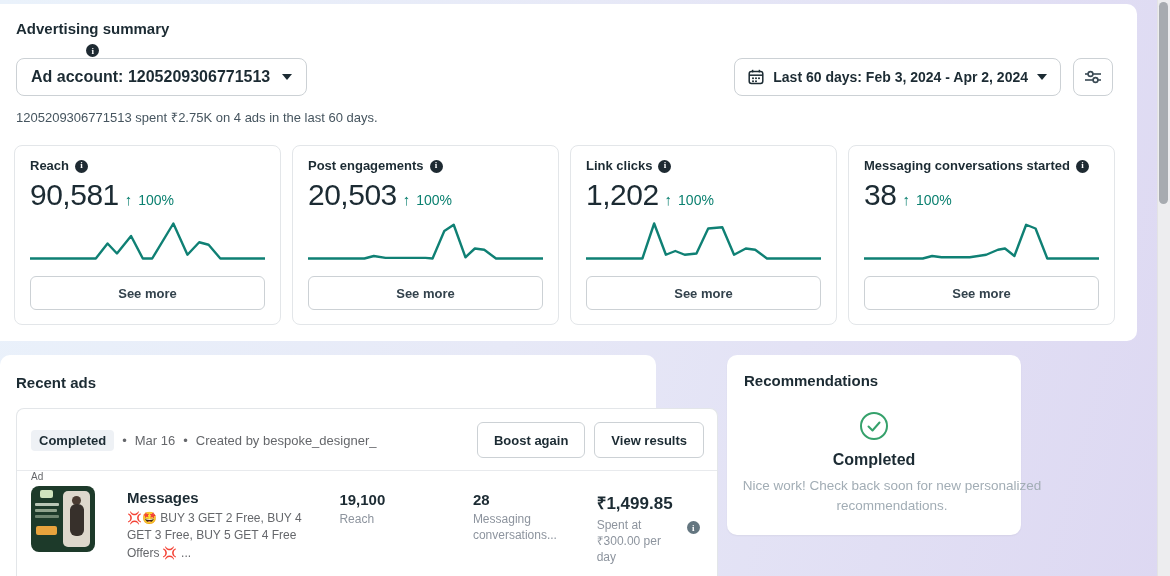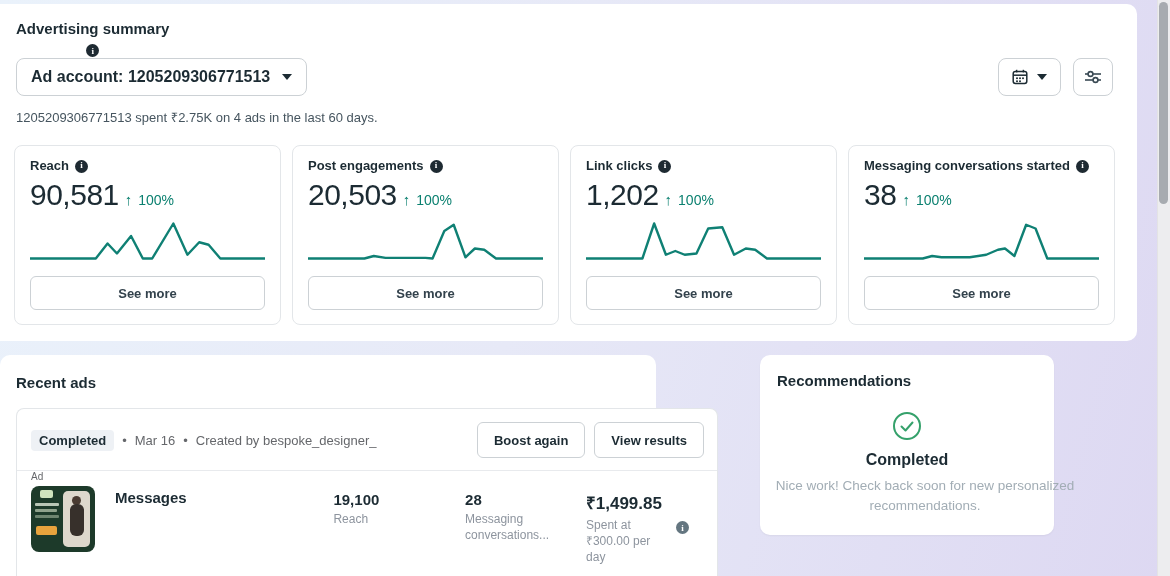--- a/index.html
+++ b/index.html
@@ -47,21 +47,21 @@
     border-bottom:none;border-radius:8px 8px 0 0;background:#fff;overflow:hidden;}
   .ad-header{display:flex;align-items:center;padding:13px 13px 12px 14px;}
   .status-pill{background:#eef1f5;border-radius:4px;padding:3px 8px;font-size:13px;font-weight:700;color:#1c2b33;}
   .meta-item{font-size:13px;color:#65676b;margin-left:8px;display:inline-flex;align-items:center;}
   .meta-item::before{content:"•";margin-right:8px;color:#65676b;}
   .ad-header-btns{margin-left:auto;display:flex;gap:9px;}
   .ad-btn{height:36px;padding:0 16px;border:1px solid #ccd1d5;border-radius:6px;background:#fff;
     font-size:13px;font-weight:700;color:#1c2b33;font-family:inherit;cursor:pointer;}
   .ad-divider{height:1px;background:#e8eaed;}
   .ad-type-label{margin:0 0 4px 14px;font-size:10px;color:#65676b;}
-  .ad-body{display:flex;padding:0 14px;gap:20px;align-items:flex-start;}
+  .ad-body{display:flex;padding:0 14px;gap:32px;align-items:flex-start;}
   .thumb{position:relative;width:64px;height:66px;border-radius:8px;background:#1d3a2a;overflow:hidden;flex:0 0 auto;}
   .thumb .t-logo{position:absolute;left:9px;top:4px;width:13px;height:8px;background:#cfe3be;border-radius:2px;}
   .thumb .t-line1{position:absolute;left:4px;top:17px;width:24px;height:3px;background:#b9c6b6;border-radius:1px;}
   .thumb .t-line2{position:absolute;left:4px;top:23px;width:22px;height:3px;background:#8fa28c;border-radius:1px;}
   .thumb .t-line3{position:absolute;left:4px;top:29px;width:24px;height:3px;background:#6e8570;border-radius:1px;}
   .thumb .t-badge{position:absolute;left:5px;top:40px;width:21px;height:9px;background:#e8a33d;border-radius:2px;}
   .thumb .t-photo{position:absolute;right:5px;top:5px;width:27px;height:56px;border-radius:5px;background:#ded8cc;}
   .thumb .t-person{position:absolute;right:11px;top:18px;width:14px;height:32px;border-radius:6px;background:#37302b;}
   .thumb .t-head{position:absolute;right:14px;top:10px;width:9px;height:9px;border-radius:50%;background:#4a3b31;}
   .ad-main{width:224px;padding-top:3px;}
@@ -70,21 +70,21 @@
   .metric-col{padding-top:5px;}
   .metric-col .v{font-size:15px;font-weight:700;color:#1c2b33;}
   .metric-col .l{margin-top:3px;font-size:12px;color:#8d949e;line-height:1.35;}
   .col-reach{width:126px;}
   .col-msg{width:114px;}
   .col-spend{width:132px;display:flex;gap:8px;}
   .col-spend .v{font-size:17px;}
   .col-spend .l{width:82px;}
   .col-spend .info-dot{margin-top:30px;}
   
-  .rec-panel{position:absolute;left:760px;top:355px;width:294px;height:180px;background:#fff;border-radius:10px;
+  .rec-panel{position:absolute;left:727px;top:355px;width:294px;height:180px;background:#fff;border-radius:10px;
     box-shadow:0 1px 2px rgba(0,0,0,0.05);}
   .rec-heading{position:absolute;left:17px;top:17px;font-size:15px;font-weight:700;}
   .rec-center{position:absolute;left:0;right:0;top:56px;text-align:center;}
   .rec-status{margin-top:6px;font-size:16px;font-weight:700;color:#1c2b33;}
   .rec-message{margin:7px auto 0;width:330px;font-size:13.5px;line-height:1.45;color:#a2adb5;}
 </style>
 </head>
 <body>
 
 <div class="top-panel">
@@ -105,20 +105,21 @@
         <rect x="1.2" y="2.5" width="13.6" height="12" rx="2.2" fill="none" stroke="#1c2b33" stroke-width="1.5"></rect>
         <line x1="1.2" y1="6.2" x2="14.8" y2="6.2" stroke="#1c2b33" stroke-width="1.5"></line>
         <line x1="4.6" y1="0.8" x2="4.6" y2="3.4" stroke="#1c2b33" stroke-width="1.5"></line>
         <line x1="11.4" y1="0.8" x2="11.4" y2="3.4" stroke="#1c2b33" stroke-width="1.5"></line>
         <circle cx="5" cy="9.3" r="1" fill="#1c2b33"></circle>
           <circle cx="8" cy="9.3" r="1" fill="#1c2b33"></circle>
         <circle cx="11" cy="9.3" r="1" fill="#1c2b33"></circle>
           <circle cx="5" cy="12.2" r="1" fill="#1c2b33"></circle>
         <circle cx="8" cy="12.2" r="1" fill="#1c2b33"></circle>
       </svg>
+      <span>Last 60 days: Feb 3, 2024 - Apr 2, 2024</span>
       <span class="caret"></span>
     </div>
     <div class="icon-btn">
       <svg width="18" height="16" viewBox="0 0 18 16">
         <line x1="1" y1="5" x2="17" y2="5" stroke="#3a4a54" stroke-width="1.6"></line>
         <circle cx="6.5" cy="5" r="2.4" fill="#fff" stroke="#3a4a54" stroke-width="1.6"></circle>
         <line x1="1" y1="11" x2="17" y2="11" stroke="#3a4a54" stroke-width="1.6"></line>
         <circle cx="11.5" cy="11" r="2.4" fill="#fff" stroke="#3a4a54" stroke-width="1.6"></circle>
       </svg>
     </div>
@@ -217,20 +218,21 @@
         <span class="t-line1"></span>
         <span class="t-line2"></span>
         <span class="t-line3"></span>
         <span class="t-badge"></span>
         <span class="t-photo"></span>
         <span class="t-head"></span>
         <span class="t-person"></span>
       </div>
       <div class="ad-main">
         <div class="ad-name">Messages</div>
+        <div class="ad-desc">💢🤩 BUY 3 GET 2 Free, BUY 4 GET 3 Free, BUY 5 GET 4 Free Offers 💢 ...</div>
       </div>
       <div class="metric-col col-reach">
         <div class="v">19,100</div>
         <div class="l">Reach</div>
       </div>
       <div class="metric-col col-msg">
         <div class="v">28</div>
         <div class="l">Messaging conversations...</div>
       </div>
       <div class="metric-col col-spend">

